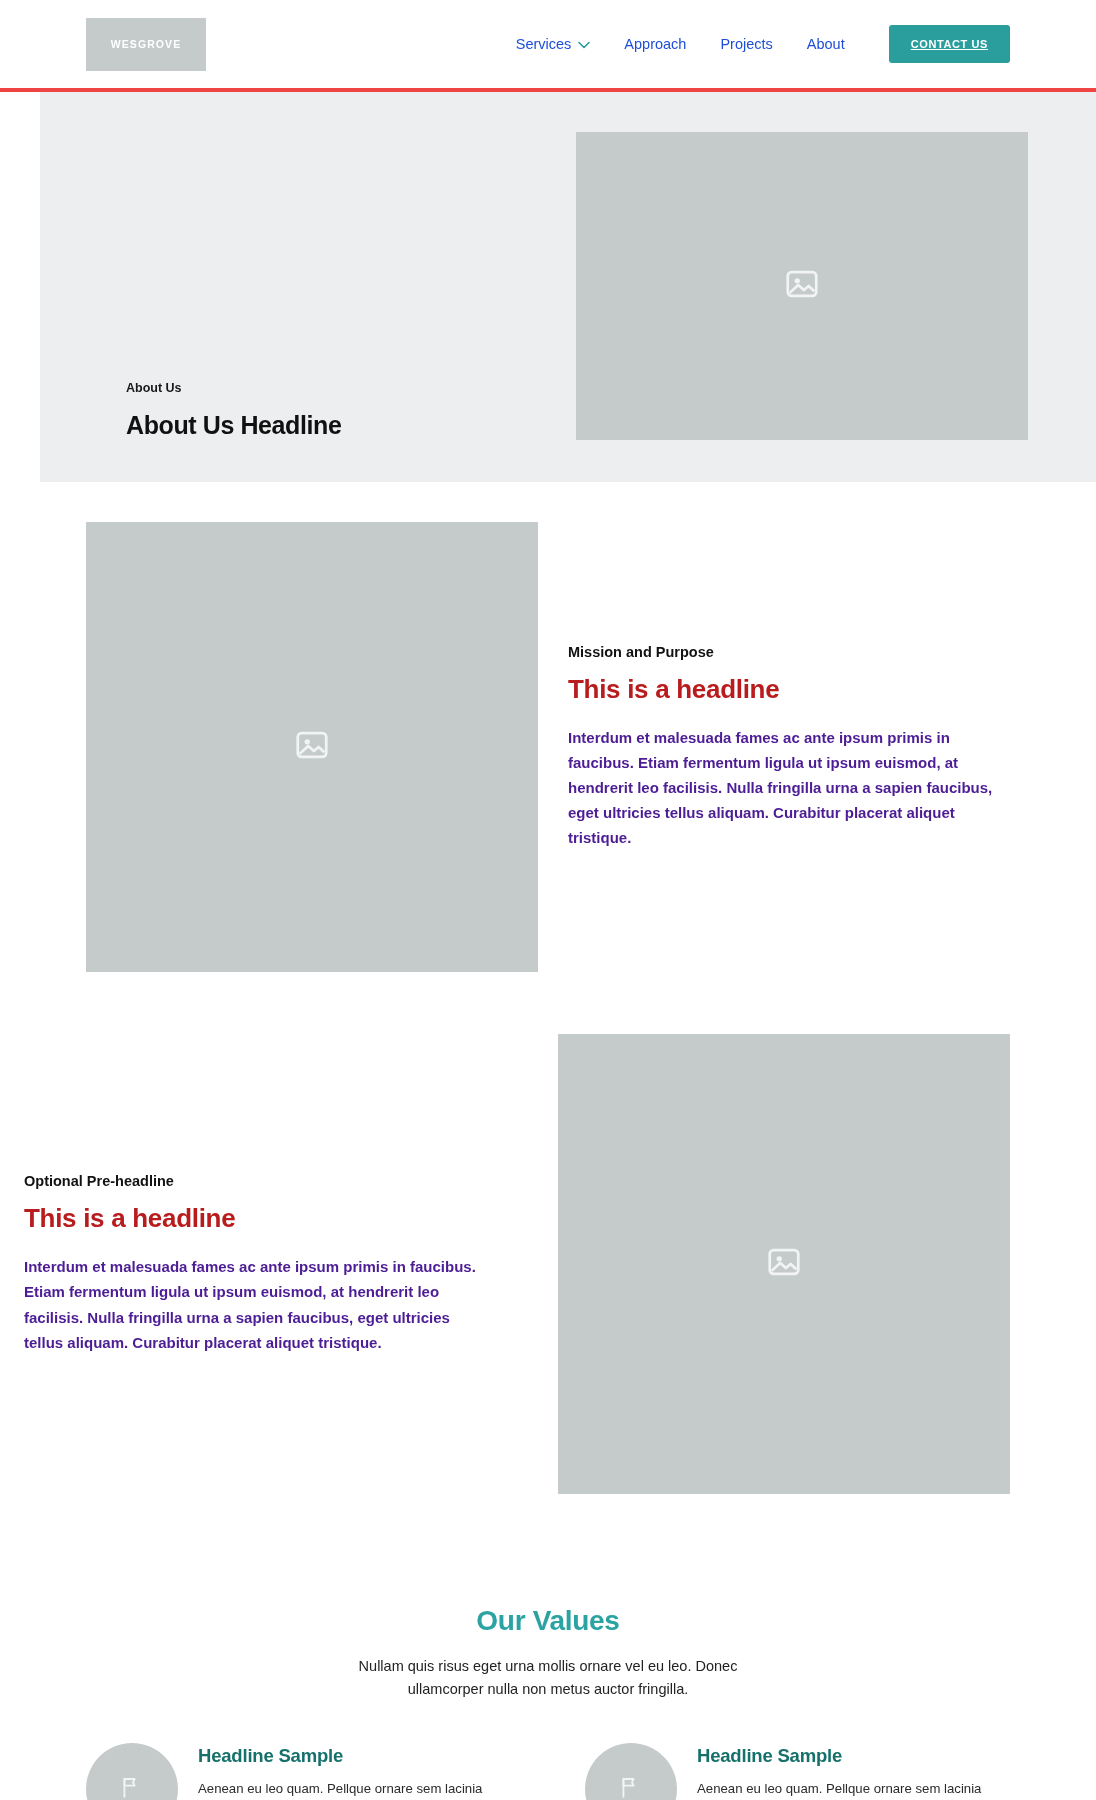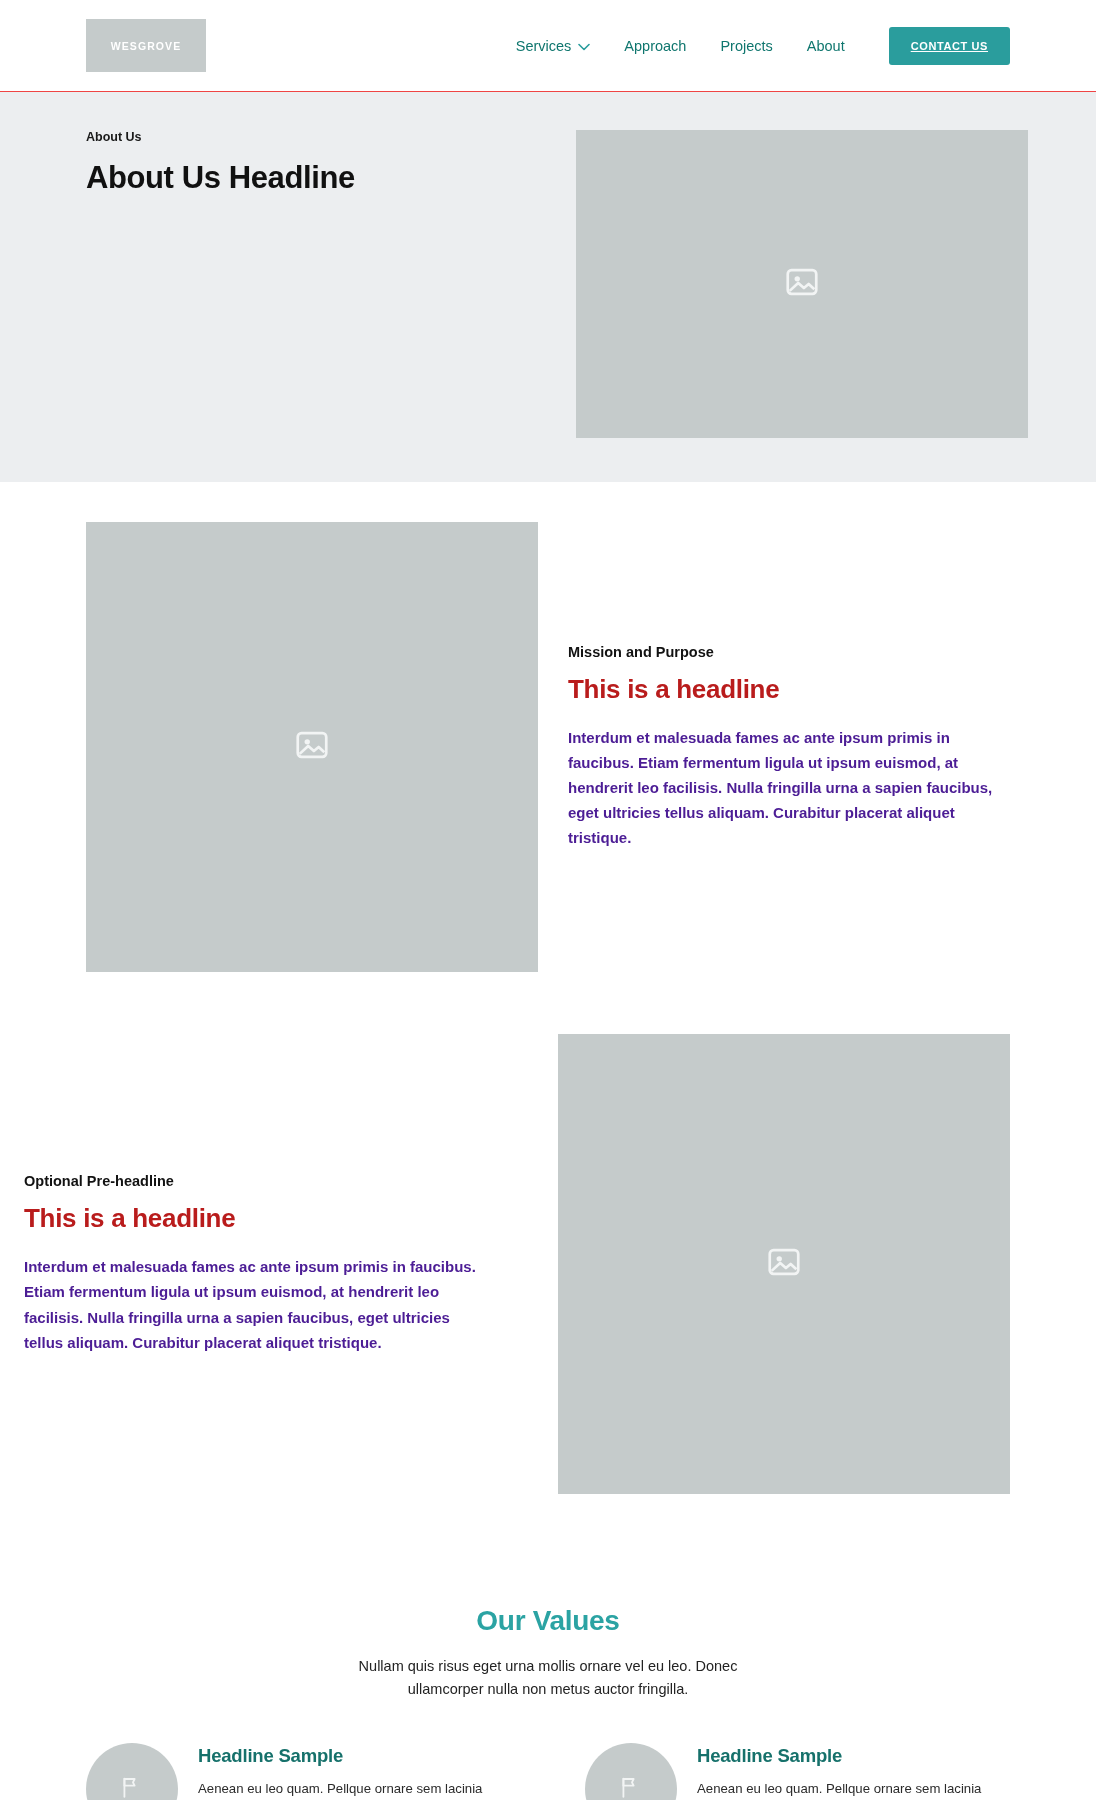--- a/index.html
+++ b/index.html
@@ -12,21 +12,21 @@
   }
   .page { width: 1096px; position: relative; overflow: hidden; }
 
   
   .header {
     height: 92px;
     background: #ffffff;
     display: flex;
     align-items: center;
     padding: 16px 86px;
-    border-bottom: 1px solid #ef4444;
+    border-bottom: 4px solid #ef4444;
   }
   .logo-box {
     width: 120px;
     height: 53px;
     background: #c5cbcb;
     display: flex;
     align-items: center;
     justify-content: center;
   }
   .logo-text {
@@ -36,21 +36,21 @@
     letter-spacing: 1.1px;
   }
   .nav {
     margin-left: auto;
     display: flex;
     align-items: center;
     gap: 34px;
   }
   .nav-item {
     font-size: 14.5px;
-    color: #0f766e;
+    color: #1d4ed8;
     font-weight: 400;
     display: flex;
     align-items: flex-end;
     gap: 7px;
     cursor: pointer;
     white-space: nowrap;
   }
   .chevron { display: block; }
   .btn-contact {
     background: #2a9d9d;
@@ -65,32 +65,33 @@
     margin-left: 10px;
     white-space: nowrap;
     text-decoration: underline;
   }
 
   
   .hero {
     background: #eceef0;
     padding: 38px 68px 42px 86px;
     display: flex;
-    align-items: flex-start;
+    align-items: flex-end;
     min-height: 390px;
+    margin-left: 40px;
   }
   .hero-left { width: 470px; padding-right: 40px; }
   .eyebrow {
     font-size: 12.5px;
     font-weight: 700;
     color: #1a1a1a;
     margin-bottom: 16px;
   }
   .hero-title {
-    font-size: 31px;
+    font-size: 25px;
     font-weight: 700;
     letter-spacing: -0.4px;
     color: #111111;
     line-height: 1.15;
   }
   .hero-right { margin-left: auto; }
   .img-ph {
     background: #c5cbcb;
     display: flex;
     align-items: center;

